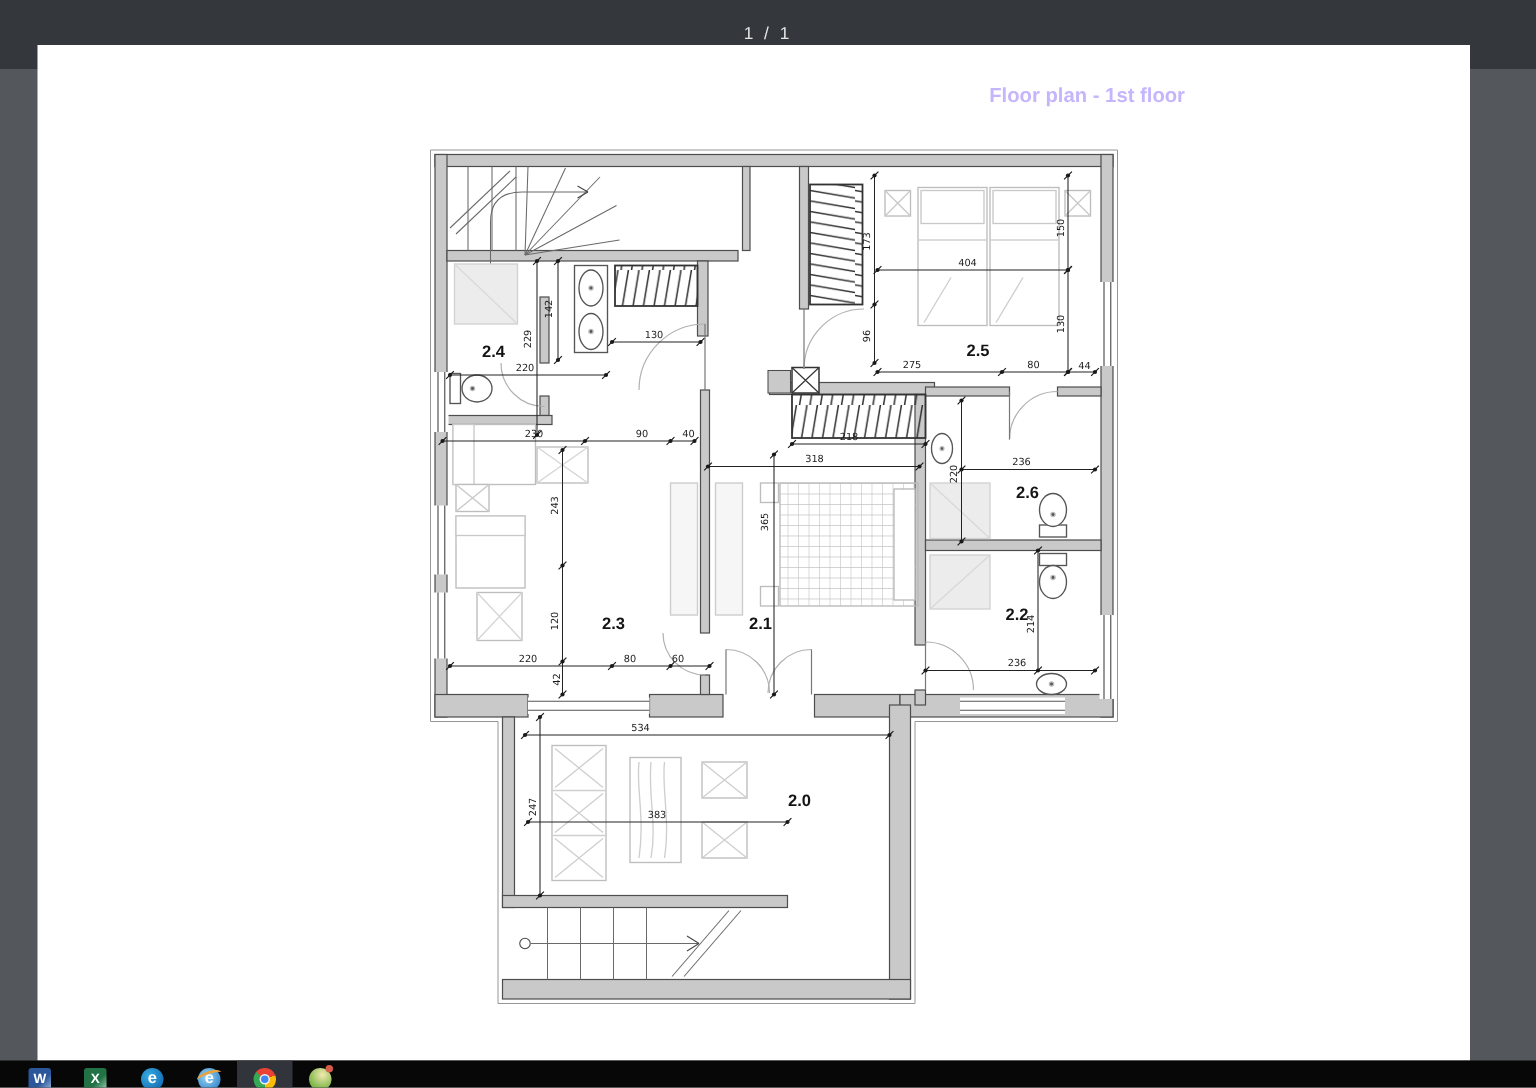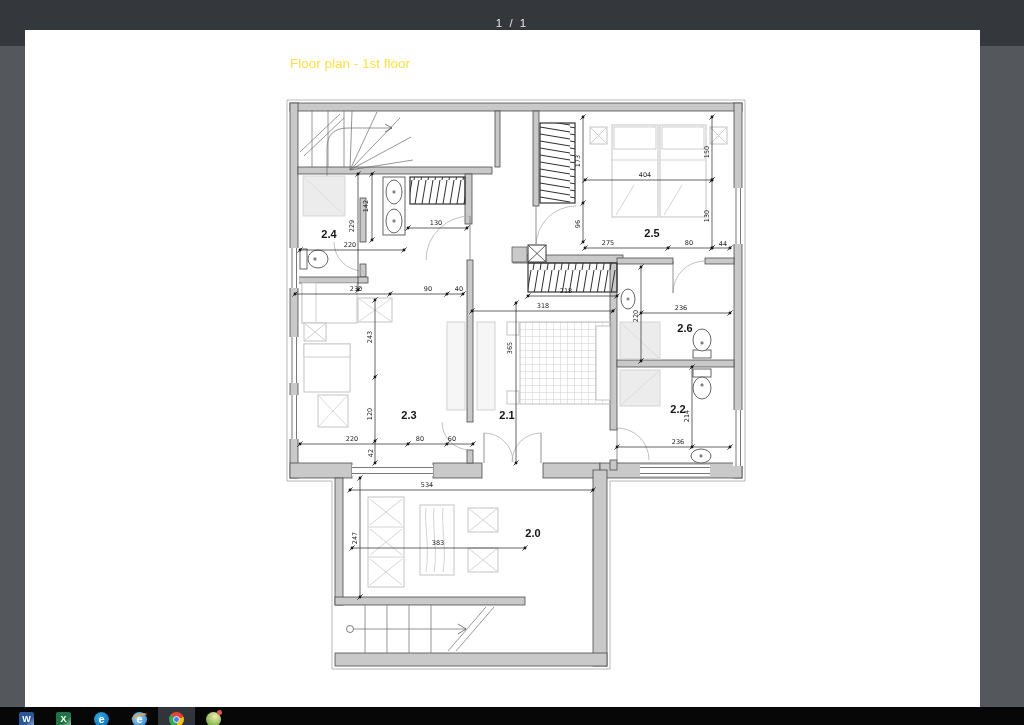--- a/index.html
+++ b/index.html
@@ -2,22 +2,22 @@
 <html><head>
 <meta charset="utf-8">
 <style>
   html,body{margin:0;padding:0;}
   body{width:1024px;height:725px;position:relative;overflow:hidden;
        background:#54575b;font-family:"Liberation Sans",sans-serif;}
   .toolbar{position:absolute;top:0;left:0;width:1024px;height:46px;background:#34373b;
            display:flex;align-items:center;justify-content:center;}
   .page-indicator{color:#e4e6e7;font-size:11.5px;letter-spacing:2px;}
   .page{position:absolute;left:25px;top:30px;width:955px;height:677px;background:#ffffff;}
-  .doc-title{position:absolute;left:290px;top:55px;width:500px;text-align:left;
-             color:#fde047;font-weight:normal;font-size:13.5px;line-height:17px;}
+  .doc-title{position:absolute;left:290px;top:55px;width:500px;text-align:right;
+             color:#c4b5fd;font-weight:bold;font-size:13.5px;line-height:17px;}
   svg.plan{position:absolute;left:0;top:0;pointer-events:none;}
   .room-label{font:bold 11px "Liberation Sans",sans-serif;fill:#141414;}
   .dim-label{font:6.5px "DejaVu Sans",sans-serif;fill:#1a1a1a;}
   .taskbar{position:absolute;left:0;bottom:0;width:1024px;height:18px;background:#070708;overflow:hidden;}
   .tb-tile{position:absolute;left:158px;top:0;width:37px;height:18px;background:#31343a;}
   .tb-icon{position:absolute;top:5px;width:15px;height:15px;font:bold 11px "Liberation Sans",sans-serif;
            color:#fff;text-align:center;line-height:14px;}
   .ic-word{left:19px;background:linear-gradient(135deg,#2b579a 60%,#9db7dd);border-radius:2px;font-size:9px;}
   .ic-excel{left:56px;background:linear-gradient(135deg,#217346 60%,#9fd4b5);border-radius:2px;font-size:9px;}
   .ic-edge{left:94px;background:radial-gradient(circle at 35% 35%,#35abe2,#0c5ea8);border-radius:50%;}

